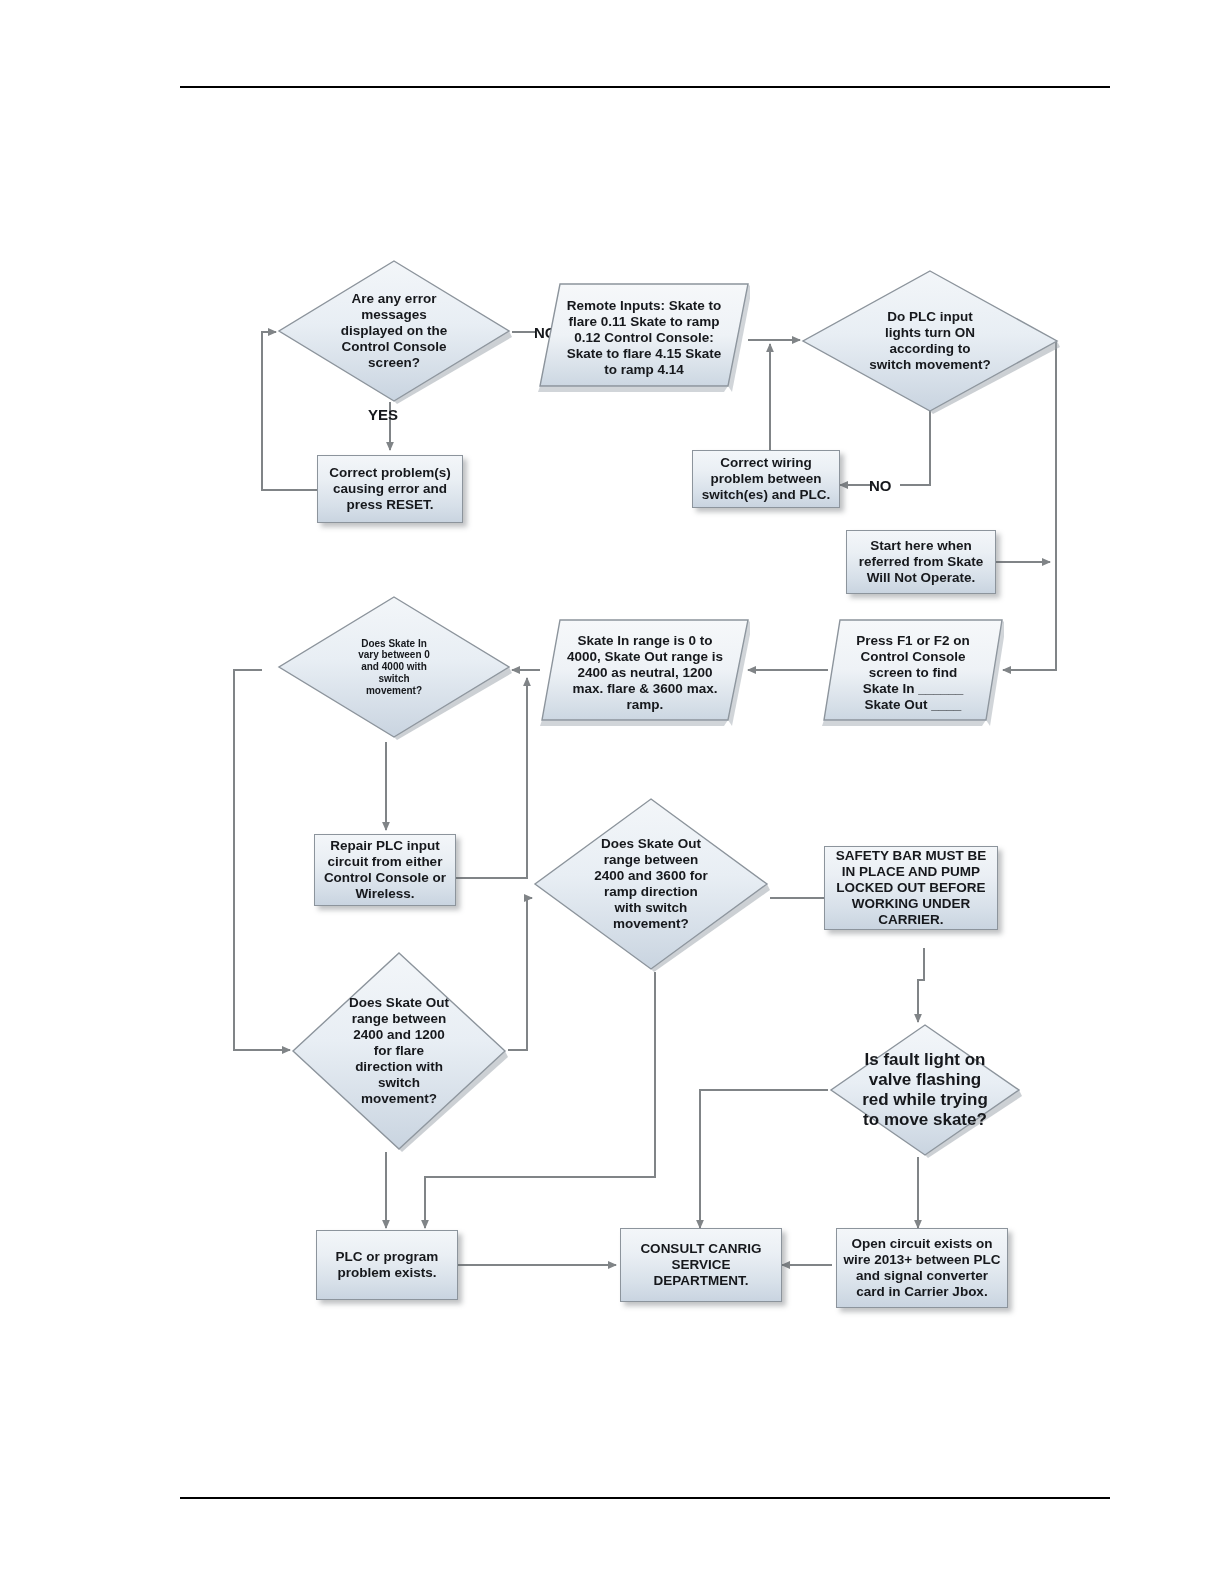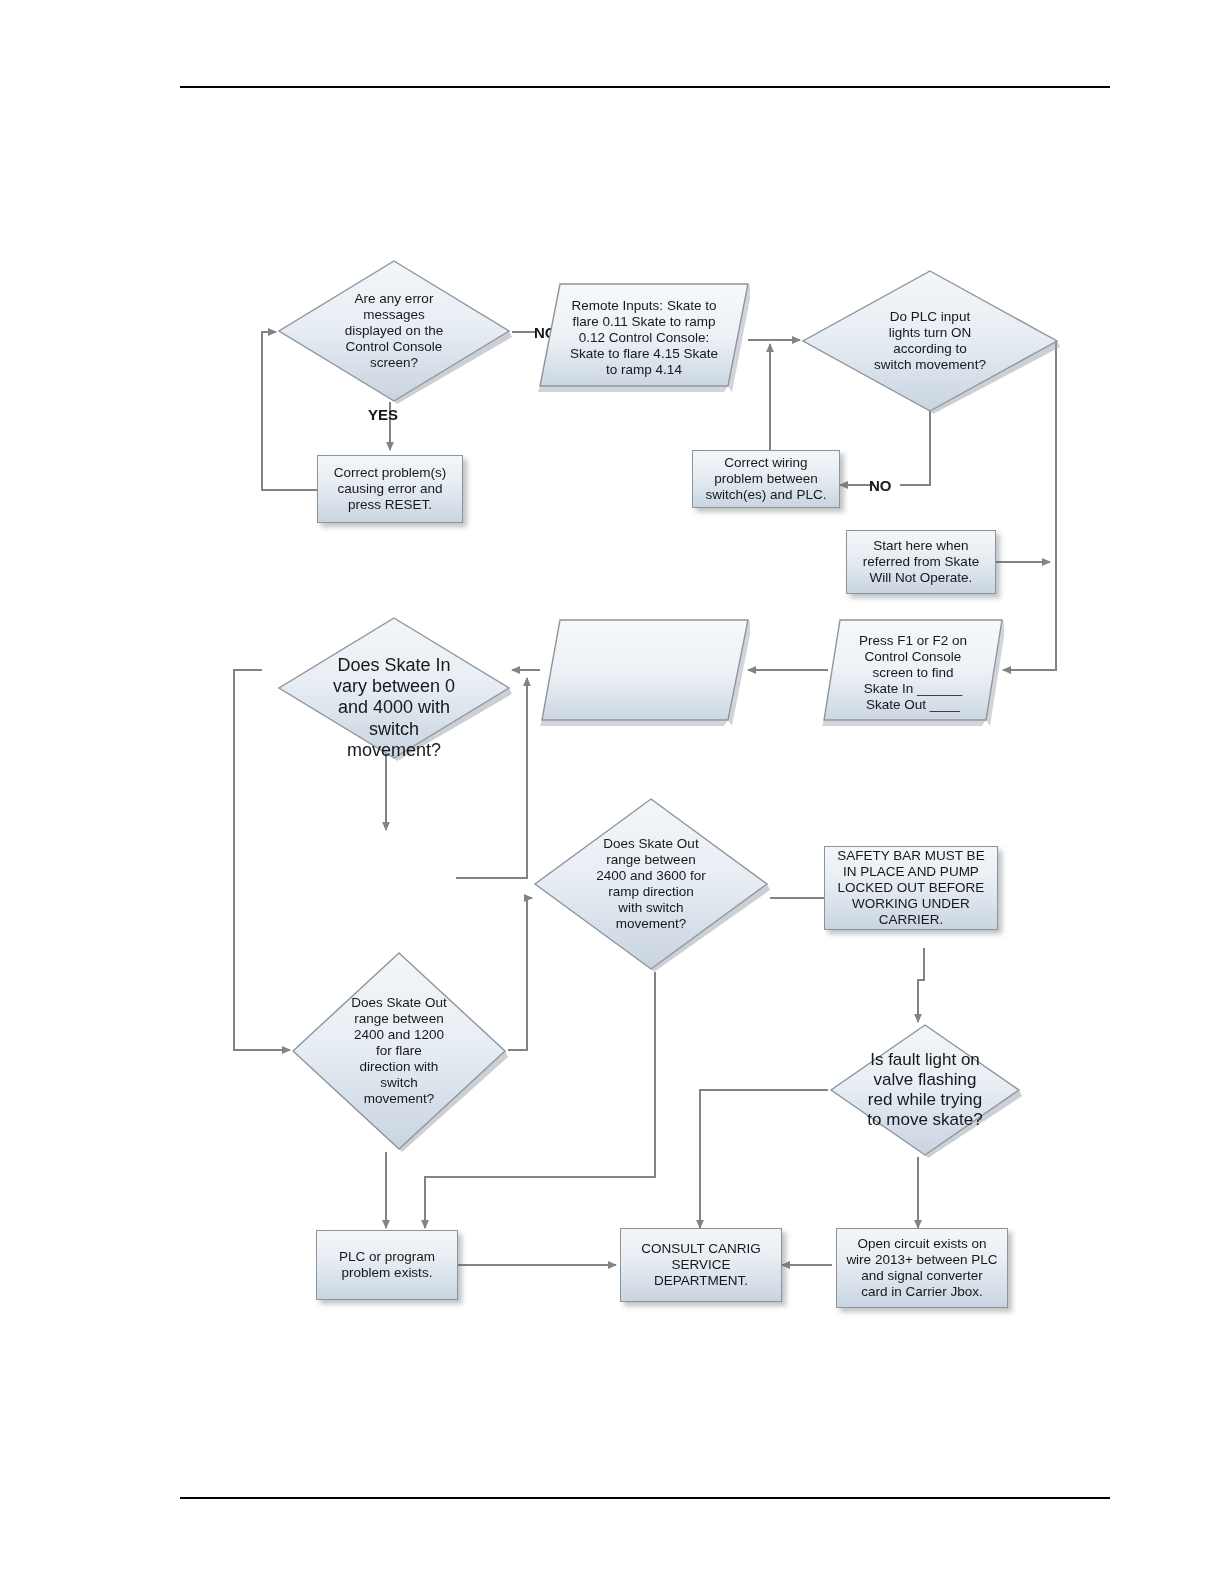--- a/index.html
+++ b/index.html
@@ -14,21 +14,21 @@
   #rule-top{top:86px;}
   #rule-bottom{top:1497px;}
 
   svg#wires{position:absolute;left:0;top:0;width:1224px;height:1584px;pointer-events:none;}
 
   .node{
     position:absolute;
     display:flex;align-items:center;justify-content:center;
     text-align:center;
     color:#16181c;
-    font-weight:normal;
+    font-weight:bold;
     line-height:1.18;
     box-sizing:border-box;
   }
   .node .txt{display:block;padding:0 6px;white-space:pre-line;}
 
   
   .box{
     border:1px solid #8c949c;
     background:linear-gradient(to bottom,#f3f6f9 0%,#eaeff4 35%,#d7e0e9 75%,#c9d4e0 100%);
     box-shadow:4px 4px 5px rgba(90,95,100,0.38);
@@ -177,53 +177,64 @@
 problem between
 switch(es) and PLC.</span>
   </div>
 
   <div class="node box" style="left:846px;top:530px;width:150px;height:64px;font-size:13.5px;">
     <span class="txt">Start here when
 referred from Skate
 Will Not Operate.</span>
   </div>
 
-  <div class="node diamond" style="left:276px;top:615px;width:236px;height:146px;font-size:18px;align-items:flex-end;">
+  <div class="node diamond" style="left:276px;top:594px;width:236px;height:146px;font-size:10px;">
     <svg class="dshape" viewBox="0 0 236 146" preserveAspectRatio="none">
       <polygon points="118,3 233,73 118,143 3,73" fill="url(#g1)" stroke="#8c949c" stroke-width="1.4"></polygon>
       <polygon points="118,143 233,73 236,79 121,146" fill="#9aa2aa" opacity="0.5"></polygon>
     </svg>
     <span class="txt">Does Skate In
 vary between 0
 and 4000 with
 switch
 movement?</span>
   </div>
 
   <div class="node para" style="left:540px;top:618px;width:210px;height:110px;font-size:13.5px;">
     <svg class="pshape" viewBox="0 0 210 110" preserveAspectRatio="none">
       <polygon points="20,2 208,2 188,102 2,102" fill="url(#g2)" stroke="#8c949c" stroke-width="1.4"></polygon>
       <polygon points="2,102 188,102 184,108 0,108" fill="#9aa2aa" opacity="0.45"></polygon>
       <polygon points="188,102 208,2 212,6 192,108" fill="#9aa2aa" opacity="0.45"></polygon>
     </svg>
+    <span class="txt" style="padding:0 14px;">Skate In range is 0 to
+4000, Skate Out range is
+2400 as neutral, 1200
+max. flare &amp; 3600 max.
+ramp.</span>
   </div>
 
   <div class="node para" style="left:822px;top:618px;width:182px;height:110px;font-size:13.5px;text-align:center;">
     <svg class="pshape" viewBox="0 0 182 110" preserveAspectRatio="none">
       <polygon points="18,2 180,2 164,102 2,102" fill="url(#g2)" stroke="#8c949c" stroke-width="1.4"></polygon>
       <polygon points="2,102 164,102 160,108 0,108" fill="#9aa2aa" opacity="0.45"></polygon>
       <polygon points="164,102 180,2 184,6 168,108" fill="#9aa2aa" opacity="0.45"></polygon>
     </svg>
     <span class="txt" style="padding:0 12px;">Press F1 or F2 on
 Control Console
 screen to find
 Skate In ______
 Skate Out ____</span>
   </div>
 
+  <div class="node box" style="left:314px;top:834px;width:142px;height:72px;font-size:13.5px;">
+    <span class="txt">Repair PLC input
+circuit from either
+Control Console or
+Wireless.</span>
+  </div>
 
   <div class="node diamond" style="left:532px;top:796px;width:238px;height:176px;font-size:13.5px;">
     <svg class="dshape" viewBox="0 0 238 176" preserveAspectRatio="none">
       <polygon points="119,3 235,88 119,173 3,88" fill="url(#g1)" stroke="#8c949c" stroke-width="1.4"></polygon>
       <polygon points="119,173 235,88 238,94 122,176" fill="#9aa2aa" opacity="0.5"></polygon>
     </svg>
     <span class="txt">Does Skate Out
 range between
 2400 and 3600 for
 ramp direction

